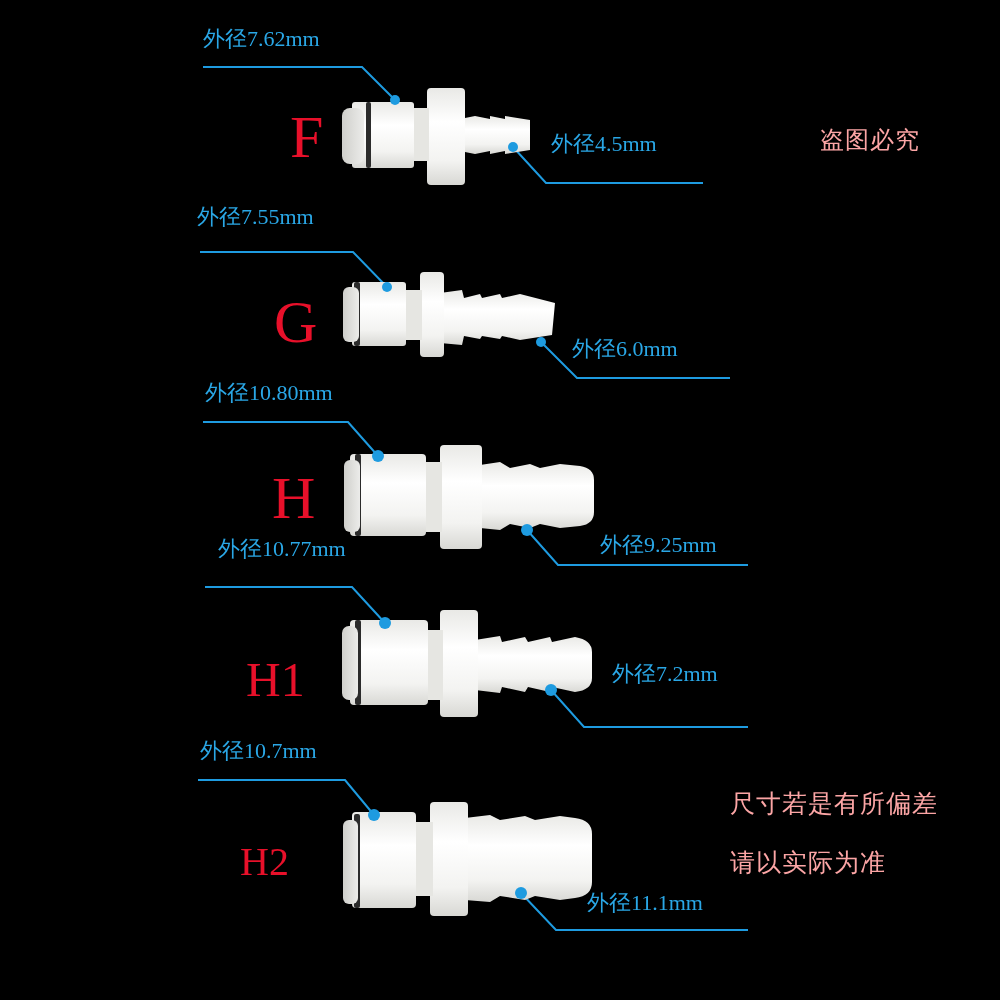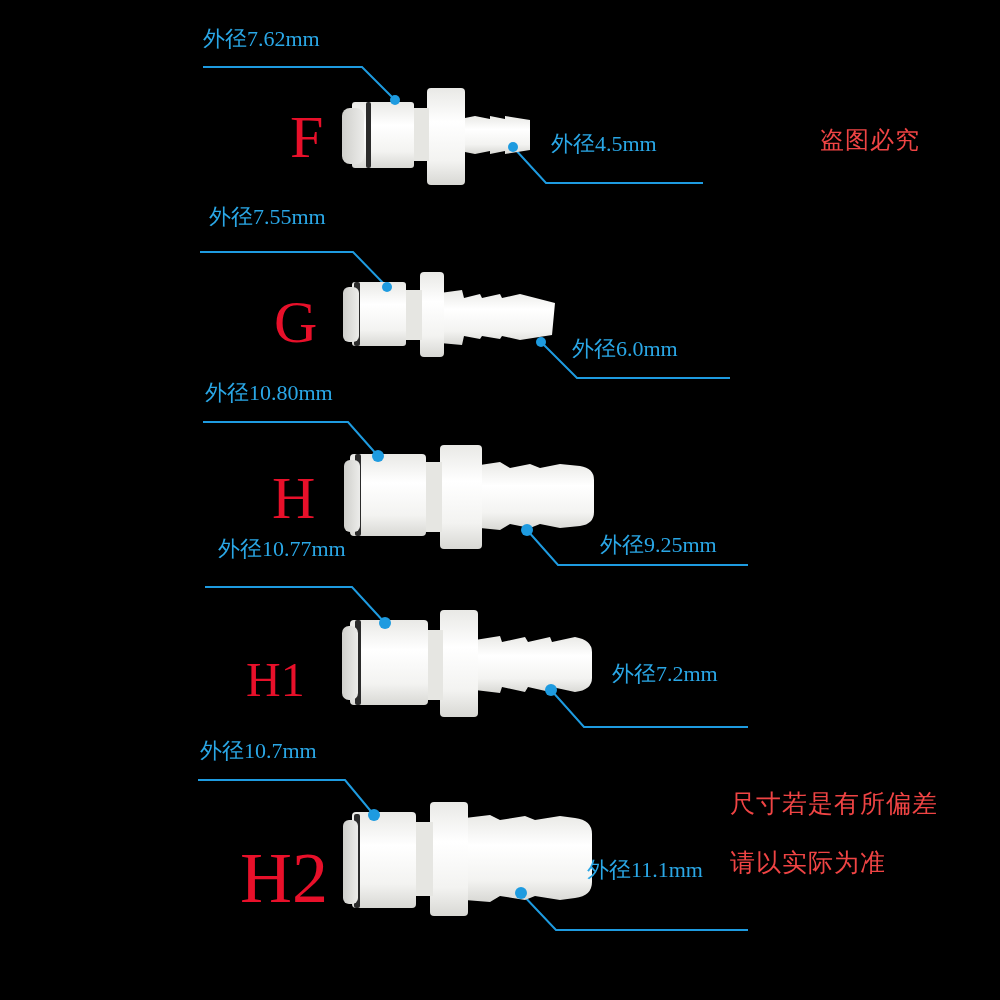--- a/index.html
+++ b/index.html
@@ -1,20 +1,20 @@
 <!DOCTYPE html>
 <html><head>
 <meta charset="utf-8">
 <style>
   html, body { margin: 0; padding: 0; background: #000; }
   body { width: 1000px; height: 1000px; position: relative; overflow: hidden; font-family: "DejaVu Serif", "Liberation Serif", serif; }
   #stage { position: absolute; left: 0; top: 0; width: 1000px; height: 836px; }
   .dim-label { position: absolute; color: #2aa7e6; font-family: "Liberation Serif", "DejaVu Serif", serif; font-size: 22px; line-height: 1; white-space: nowrap; letter-spacing: 0px; }
   .model-letter { position: absolute; color: #e8102a; font-family: "Liberation Serif", "DejaVu Serif", serif; line-height: 1; white-space: nowrap; }
-  .note { position: absolute; color: #ef4444; font-family: Liberation Sans, sans-serif; font-size: 25px; line-height: 1; white-space: nowrap; letter-spacing: 1px; }
+  .note { position: absolute; color: #fca5a5; font-family: Liberation Sans, sans-serif; font-size: 25px; line-height: 1; white-space: nowrap; letter-spacing: 1px; }
 </style>
 </head>
 <body>
 
 <div id="stage">
 
   <svg width="1000" height="1000" viewBox="0 0 1000 1000" style="position:absolute;left:0;top:0">
     <defs>
       <linearGradient id="body" x1="0" y1="0" x2="0" y2="1">
         <stop offset="0" stop-color="#e9e9e6"></stop>
@@ -102,41 +102,41 @@
     </g>
   </svg>
 
   <div>
     <div class="dim-label" style="left:203px;top:28px">外径7.62mm</div>
     <div class="model-letter" style="left:290px;top:107px;font-size:60px">F</div>
     <div class="dim-label" style="left:551px;top:133px">外径4.5mm</div>
   </div>
 
   <div>
-    <div class="dim-label" style="left:209px;top:206px">外径7.55mm</div>
+    <div class="dim-label" style="left:197px;top:206px">外径7.55mm</div>
     <div class="model-letter" style="left:274px;top:292px;font-size:60px">G</div>
     <div class="dim-label" style="left:572px;top:338px">外径6.0mm</div>
   </div>
 
   <div>
     <div class="dim-label" style="left:205px;top:382px">外径10.80mm</div>
     <div class="model-letter" style="left:272px;top:468px;font-size:60px">H</div>
     <div class="dim-label" style="left:600px;top:534px">外径9.25mm</div>
   </div>
 
   <div>
     <div class="dim-label" style="left:218px;top:538px">外径10.77mm</div>
     <div class="model-letter" style="left:246px;top:656px;font-size:48px">H1</div>
     <div class="dim-label" style="left:612px;top:663px">外径7.2mm</div>
   </div>
 
   <div>
     <div class="dim-label" style="left:200px;top:740px">外径10.7mm</div>
-    <div class="model-letter" style="left:240px;top:842px;font-size:72px">H2</div>
-    <div class="dim-label" style="left:587px;top:859px">外径11.1mm</div>
+    <div class="model-letter" style="left:240px;top:842px;font-size:40px">H2</div>
+    <div class="dim-label" style="left:587px;top:892px">外径11.1mm</div>
   </div>
 
   <div class="note" style="left:820px;top:128px;font-size:24px">盗图必究</div>
 
   <div>
     <div class="note" style="left:730px;top:791px">尺寸若是有所偏差</div>
     <div class="note" style="left:730px;top:850px">请以实际为准</div>
   </div>
 
 </div>

